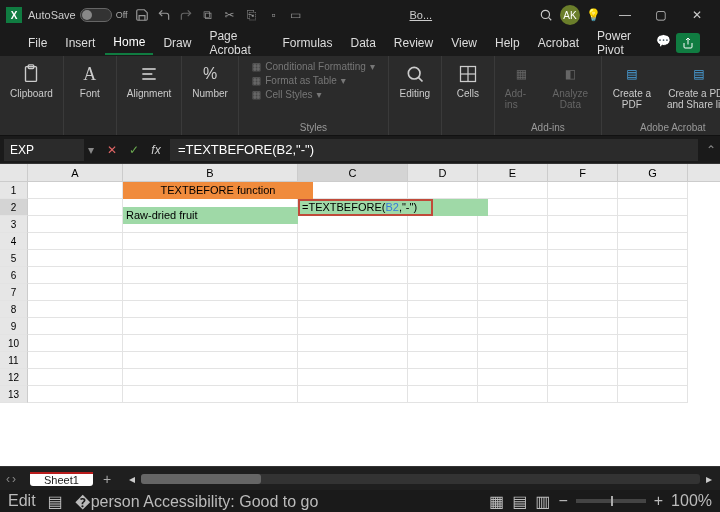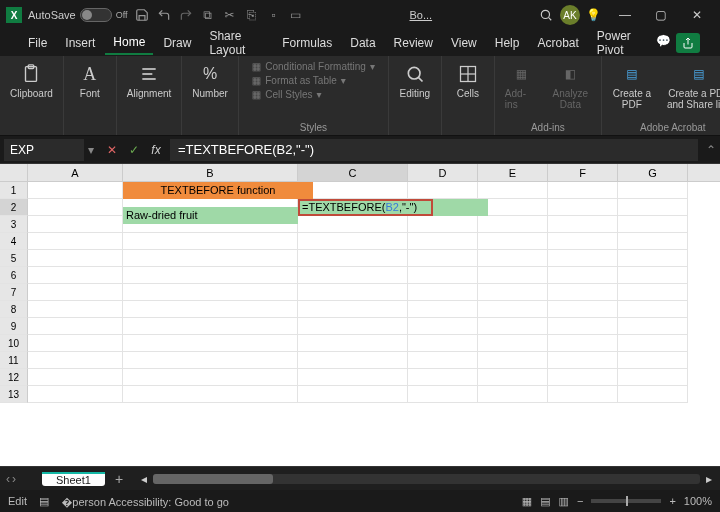--- a/index.html
+++ b/index.html
@@ -54,26 +54,26 @@
   .cell { flex:0 0 95px; border-right:1px solid #e3e3e3; border-bottom:1px solid #e3e3e3; font-size:11px; padding:0 3px; line-height:16px; overflow:visible; white-space:nowrap; }
   .merge-header-orange { position:absolute; left:95px; top:0; width:190px; height:17px; background:#f08b3c; color:#000; text-align:center; line-height:16px; font-size:11px; }
   .b2 { position:absolute; left:95px; top:25px; width:175px; height:17px; background:#9fd9a7; color:#000; line-height:16px; padding:0 3px; font-size:11px; }
   .c2-edit { position:absolute; left:270px; top:17px; width:135px; height:17px; background:#9fd9a7; border:2px solid #c04a3a; line-height:13px; font-size:11px; padding:0 2px; color:#000; }
   .c2-edit .ref { color:#3a7bd5; }
   .d2 { position:absolute; left:380px; top:17px; width:80px; height:17px; background:#9fd9a7; }
   .tooltip { position:absolute; left:275px; top:36px; background:#f2f2ee; border:1px solid #bbb; font-size:10px; padding:2px 6px; color:#444; box-shadow:1px 1px 3px rgba(0,0,0,0.2); }
   .tooltip b { font-weight:bold; }
   .sheet-tabs { height:24px; background:#1f1f1f; display:flex; align-items:center; border-top:1px solid #333; }
   .tab-nav { display:flex; gap:2px; padding:0 6px; color:#888; }
-  .sheet-tab { background:#fff; color:#222; padding:0 14px; font-size:11px; border-radius:0 0 3px 3px; border-top:2px solid #14b8a6; margin-left:20px; }
+  .sheet-tab { background:#fff; color:#222; padding:0 14px; font-size:11px; border-radius:0 0 3px 3px; border-top:2px solid #b91c1c; margin-left:8px; }
   .add-tab { color:#aaa; padding:0 10px; font-size:14px; }
   .hscroll { flex:1; display:flex; align-items:center; padding:0 8px; }
   .hscroll-track { flex:1; height:10px; background:#333; border-radius:3px; position:relative; margin:0 6px; }
   .hscroll-thumb { position:absolute; left:0; width:120px; height:10px; background:#666; border-radius:3px; }
-  .statusbar { height:22px; background:#1a1a1a; display:flex; align-items:center; padding:0 8px; font-size:11px; color:#bbb; gap:12px; }
+  .statusbar { height:22px; background:#1a1a1a; display:flex; align-items:center; padding:0 8px; font-size:16px; color:#bbb; gap:12px; }
   .status-right { margin-left:auto; display:flex; align-items:center; gap:8px; }
   .zoom-slider { width:70px; height:4px; background:#444; position:relative; }
   .zoom-slider::after { content:""; position:absolute; left:50%; top:-3px; width:2px; height:10px; background:#aaa; }
   svg { display:block; }
 </style>
 </head>
 <body>
 
 <div class="titlebar">
   <div class="app-icon">X</div>
@@ -119,21 +119,21 @@
     <div class="winbtn">▢</div>
     <div class="winbtn">✕</div>
   </div>
 </div>
 
 <div class="menubar">
   <div class="menu-item">File</div>
   <div class="menu-item">Insert</div>
   <div class="menu-item active">Home</div>
   <div class="menu-item">Draw</div>
-  <div class="menu-item">Share Layout</div>
+  <div class="menu-item">Page Acrobat</div>
   <div class="menu-item">Formulas</div>
   <div class="menu-item">Data</div>
   <div class="menu-item">Review</div>
   <div class="menu-item">View</div>
   <div class="menu-item">Help</div>
   <div class="menu-item">Acrobat</div>
   <div class="menu-item">Power Pivot</div>
   <div class="menu-right">
     <div class="qat-icon">💬</div>
     <div class="share-btn">

